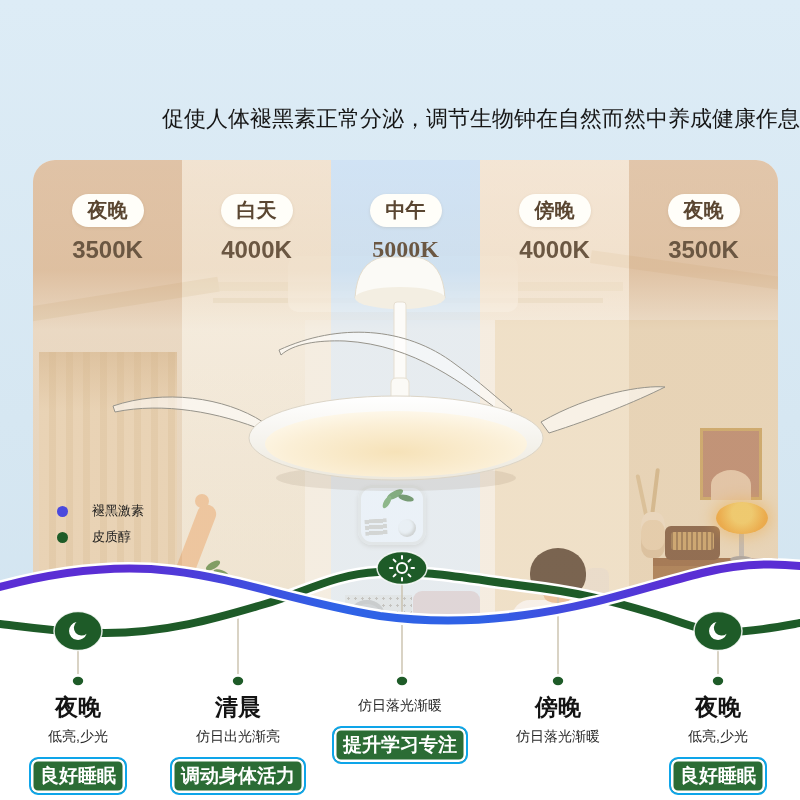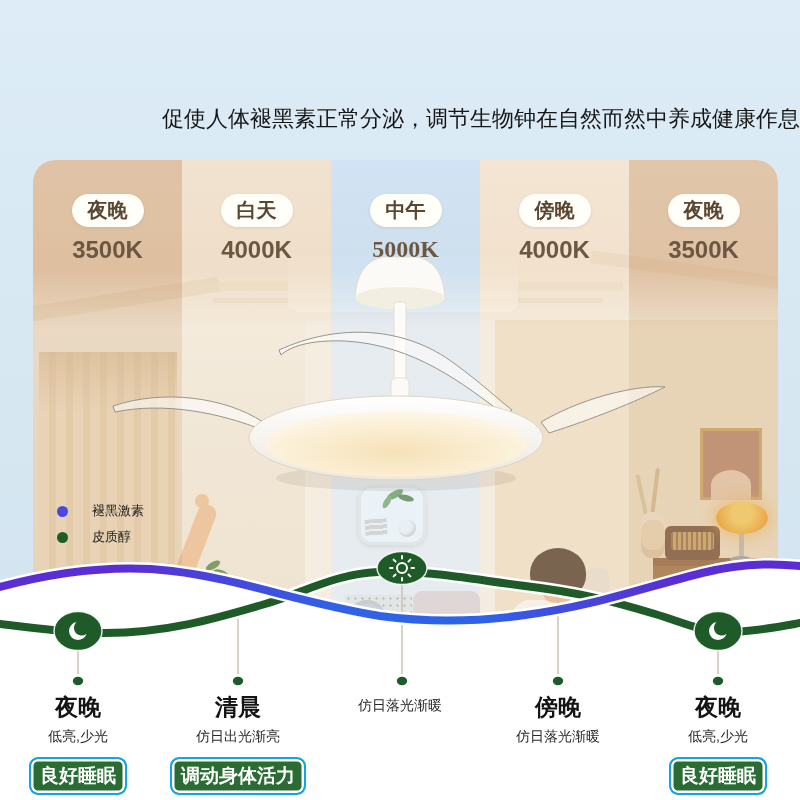--- a/index.html
+++ b/index.html
@@ -309,20 +309,21 @@
     <div class="tl-desc">低亮,少光</div>
     <div class="tl-badge">良好睡眠</div>
   </div>
   <div class="tl-cell" style="left:153px;top:692px;">
     <div class="tl-time">清晨</div>
     <div class="tl-desc">仿日出光渐亮</div>
     <div class="tl-badge">调动身体活力</div>
   </div>
   <div class="tl-cell" style="left:315px;top:692px;">
     <div class="tl-desc">仿日落光渐暖</div>
+    <div class="tl-badge">提升学习专注</div>
   </div>
   <div class="tl-cell" style="left:473px;top:692px;">
     <div class="tl-time">傍晚</div>
     <div class="tl-desc">仿日落光渐暖</div>
   </div>
   <div class="tl-cell" style="left:633px;top:692px;">
     <div class="tl-time">夜晚</div>
     <div class="tl-desc">低亮,少光</div>
     <div class="tl-badge">良好睡眠</div>
   </div>

